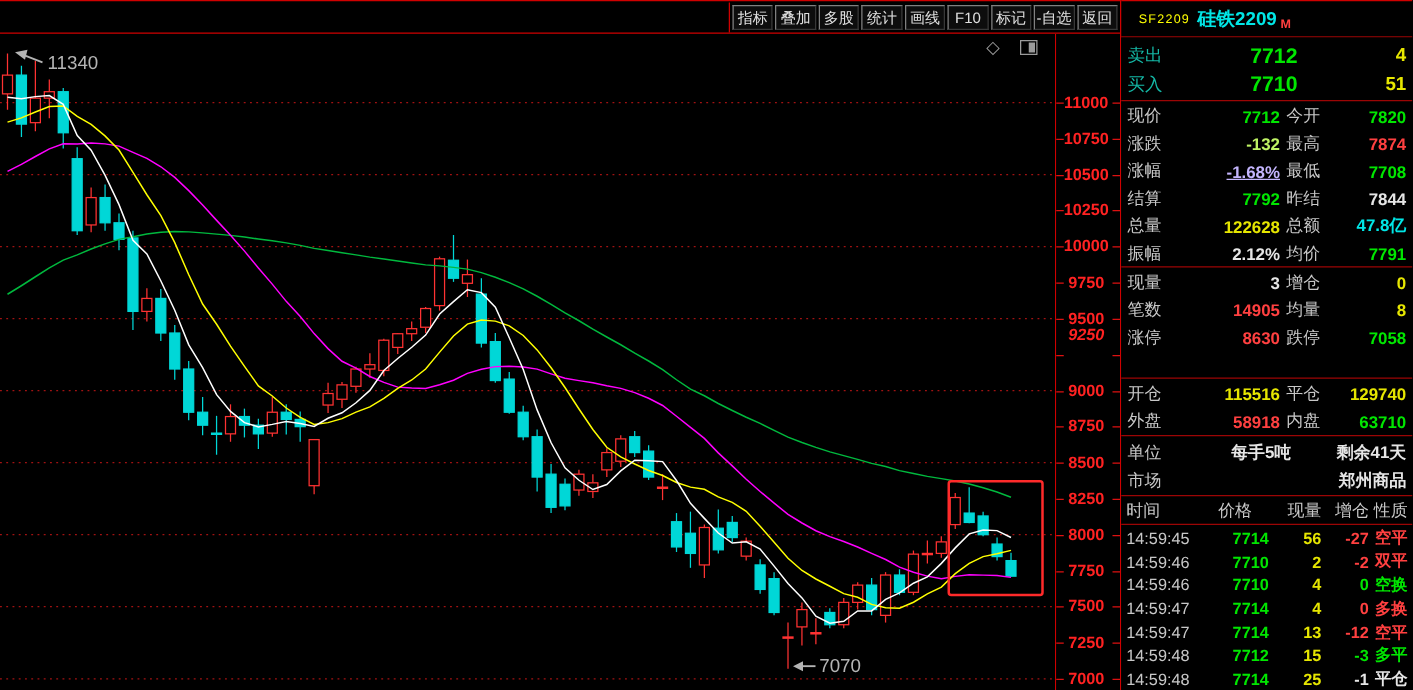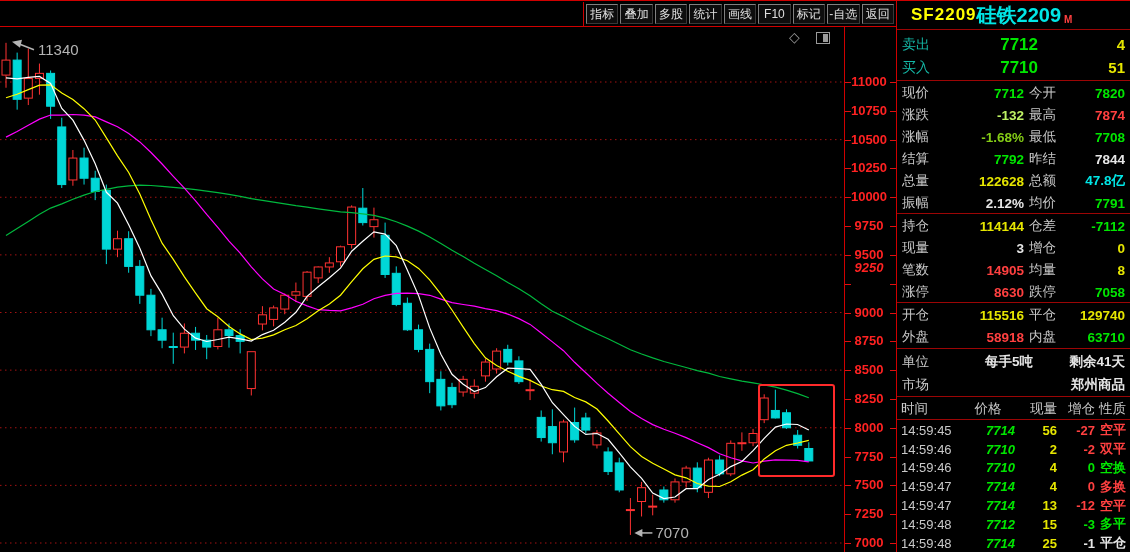--- a/index.html
+++ b/index.html
@@ -10,22 +10,22 @@
   .topbar { position:absolute; left:0; top:0; width:896px; height:27px;
             border-top:1px solid #cf0000; border-bottom:1px solid #cf0000; background:#000; }
   .btnrow { position:absolute; left:583px; top:1px; width:313px; height:24px;
             display:flex; align-items:center; border-left:1px solid #cf0000; padding:0 1px; }
   .tbtn { flex:1; height:20px; margin:0 1px; background:#0d0d0d; color:#e0e0e0;
           font-size:12px; display:flex; align-items:center; justify-content:center;
           border:1px solid; border-color:#808080 #383838 #383838 #808080; cursor:default; white-space:nowrap; }
   .title-area { position:absolute; left:897px; top:0; width:233px; height:30px;
                 border-top:1px solid #cf0000; border-bottom:1px solid #9c0505;
                 display:flex; align-items:center; padding-left:14px; background:#000; }
-  .t-code { color:#ffff00; font-weight:bold; font-size:17px; letter-spacing:1px; }
-  .t-name { color:#00e6e6; font-weight:bold; font-size:20px; margin-left:0; }
+  .t-code { color:#ffff00; font-weight:normal; font-size:10px; letter-spacing:1px; }
+  .t-name { color:#00e6e6; font-weight:bold; font-size:15px; margin-left:6px; }
   .t-period { color:#ff4040; font-weight:bold; font-size:10px; margin-left:3px; margin-top:8px; }
 
   
   #chart { position:absolute; left:0; top:27px; }
   .chart-icons { position:absolute; left:789px; top:30px; width:50px; height:16px; }
   .diamond { position:absolute; left:0; top:0; color:#9a9a9a; font-size:14px; line-height:14px; cursor:default; }
   .winicon { position:absolute; left:27px; top:2px; width:14px; height:12px; border:1px solid #9a9a9a; cursor:default; }
   .winicon .bar { position:absolute; right:1px; top:1px; bottom:1px; width:5px; background:#9a9a9a; }
 
   
@@ -52,21 +52,21 @@
   .ql2 { color:#c8c8c8; font-size:13.5px; width:44px; margin-left:5px; font-weight:normal; }
   .qv2 { flex:1; text-align:right; font-size:13.5px; font-weight:bold; }
   .irow { display:flex; align-items:center; height:23px; padding:0 5px; }
   .il { color:#c8c8c8; font-size:13.5px; width:44px; }
   .iv1 { flex:1; text-align:right; color:#e6e6e6; font-size:13.5px; font-weight:bold; }
   .iv2 { width:92px; text-align:right; color:#e6e6e6; font-size:13.5px; font-weight:bold; }
   .thead, .trow { display:flex; align-items:center; padding:0 4px; }
   .thead { height:22px; color:#c8c8c8; font-size:13.5px; }
   .trow { height:18.8px; font-size:13px; font-weight:bold; }
   .c-time { width:60px; color:#c8c8c8; font-weight:normal; }
-  .c-price { width:54px; text-align:right;font-style:italic; }
+  .c-price { width:54px; text-align:right; }
   .c-vol { width:42px; text-align:right; }
   .c-oi { width:38px; text-align:right; }
   .c-type { flex:1; text-align:right; }
   .h-time { width:60px; } .h-price { width:54px; text-align:center; }
   .h-vol { width:42px; text-align:right; } .h-oi { width:38px; text-align:right; }
   .h-type { flex:1; text-align:right; }
 </style>
 </head>
 <body>
 
@@ -419,21 +419,21 @@
           <span class="qv2" style="color: rgb(0, 230, 0);">7820</span>
         </div>
         <div class="qrow">
           <span class="ql">涨跌</span>
           <span class="qv1" style="color: #bef264;">-132</span>
           <span class="ql2">最高</span>
           <span class="qv2" style="color: rgb(255, 64, 64);">7874</span>
         </div>
         <div class="qrow">
           <span class="ql">涨幅</span>
-          <span class="qv1" style="color: #84cc16;">-1.68%</span>
+          <span class="qv1" style="color: #c4b5fd; text-decoration: underline;">-1.68%</span>
           <span class="ql2">最低</span>
           <span class="qv2" style="color: rgb(0, 230, 0);">7708</span>
         </div>
         <div class="qrow">
           <span class="ql">结算</span>
           <span class="qv1" style="color: rgb(0, 230, 0);">7792</span>
           <span class="ql2">昨结</span>
           <span class="qv2" style="color: rgb(230, 230, 230);">7844</span>
         </div>
         <div class="qrow">
@@ -443,26 +443,20 @@
           <span class="qv2" style="color: rgb(0, 230, 230);">47.8亿</span>
         </div>
         <div class="qrow">
           <span class="ql">振幅</span>
           <span class="qv1" style="color: rgb(230, 230, 230);">2.12%</span>
           <span class="ql2">均价</span>
           <span class="qv2" style="color: rgb(0, 230, 0);">7791</span>
         </div>
       </div>
     <div class="qblock" id="qblockC" style="top:185px;">
-        <div class="qrow">
-          <span class="ql">持仓</span>
-          <span class="qv1" style="color: rgb(230, 230, 0);">114144</span>
-          <span class="ql2">仓差</span>
-          <span class="qv2" style="color: rgb(0, 230, 0);">-7112</span>
-        </div>
         <div class="qrow">
           <span class="ql">现量</span>
           <span class="qv1" style="color: rgb(230, 230, 230);">3</span>
           <span class="ql2">增仓</span>
           <span class="qv2" style="color: rgb(230, 230, 0);">0</span>
         </div>
         <div class="qrow">
           <span class="ql">笔数</span>
           <span class="qv1" style="color: rgb(255, 64, 64);">14905</span>
           <span class="ql2">均量</span>

